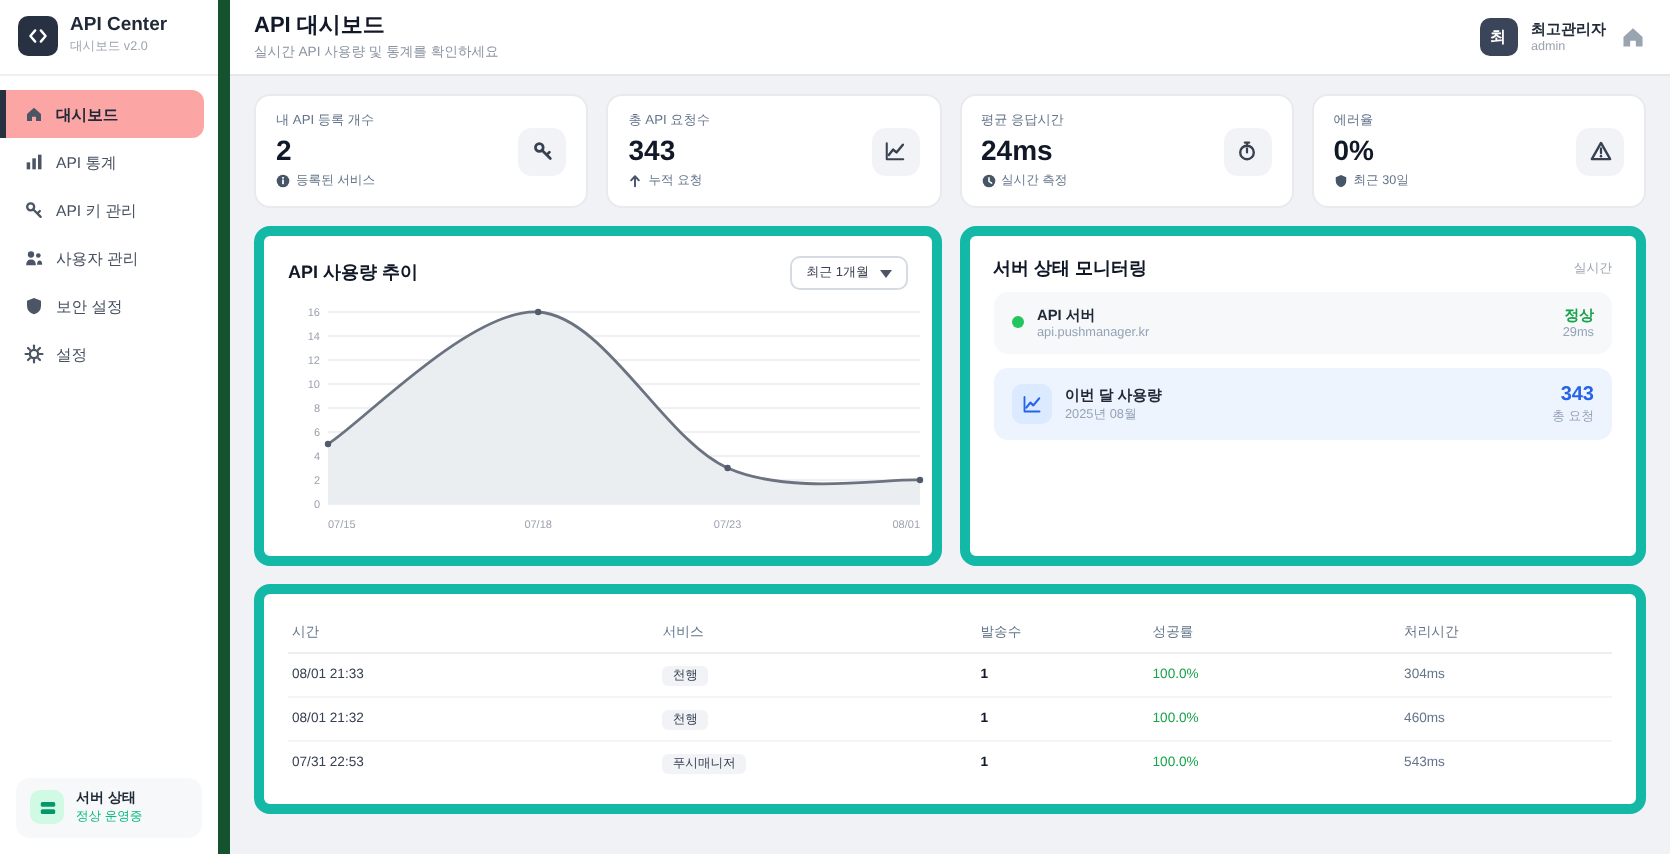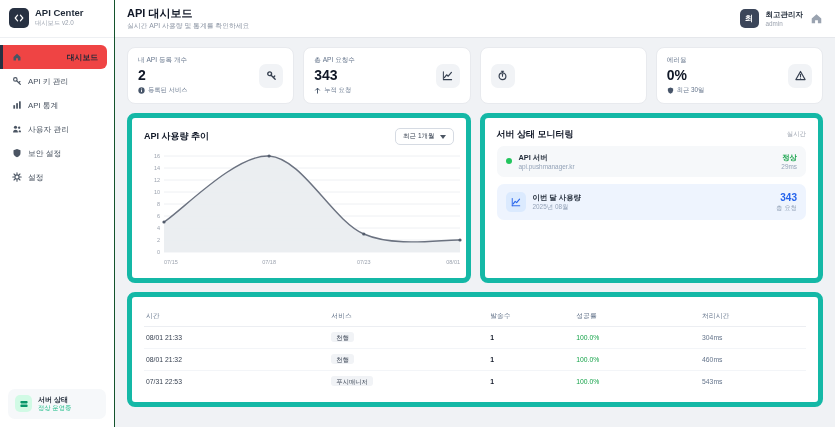--- a/index.html
+++ b/index.html
@@ -1,29 +1,29 @@
 <!DOCTYPE html>
 <html><head>
 <meta charset="utf-8">
 <style>
   * { margin:0; padding:0; box-sizing:border-box; }
   html,body { width:835px; height:427px; overflow:hidden; }
   body { font-family:"Liberation Sans","DejaVu Sans",sans-serif; background:#f0f2f5; color:#1f2937; display:flex; }
   svg { display:block; }
 
   
-  .sidebar { width:115px; min-width:115px; background:#ffffff; border-right:1px solid #14532d; display:flex; flex-direction:column; }
+  .sidebar { width:115px; min-width:115px; background:#ffffff; border-right:6px solid #14532d; display:flex; flex-direction:column; }
   .logo { display:flex; align-items:center; gap:6px; padding:8px 9px 9px; border-bottom:1px solid #eef0f3; }
   .logo-box { width:20px; height:20px; background:#273142; border-radius:5px; display:flex; align-items:center; justify-content:center; flex:0 0 auto; }
   .logo-title { font-size:9.5px; font-weight:bold; color:#1f2937; line-height:1.15; }
   .logo-sub { font-size:6.3px; color:#9ca3af; }
   .nav { padding-top:7px; flex:1 1 auto; }
   .nav-item { display:flex; align-items:center; gap:6px; height:24px; padding:0 9px; font-size:7.8px; color:#46505e; cursor:pointer; border-left:3px solid transparent; margin-right:7px; border-radius:0 6px 6px 0; }
   .nav-item .nicon { width:10px; height:10px; color:#4b5563; flex:0 0 auto; }
-  .nav-item.active { background:#ef4444; border-left-color:#273142; color:#1f2937; font-weight:bold;justify-content:space-between; }
+  .nav-item.active { background:#fca5a5; border-left-color:#273142; color:#1f2937; font-weight:bold; }
   .srv-widget { margin:8px; margin-top:auto; background:#f6f8fa; border-radius:7px; padding:6px 7px; display:flex; align-items:center; gap:6px; }
   .srv-icon { width:17px; height:17px; border-radius:5px; background:#d1fae5; display:flex; align-items:center; justify-content:center; flex:0 0 auto; }
   .srv-t { font-size:7px; font-weight:bold; color:#1f2937; line-height:1.3; }
   .srv-s { font-size:6.3px; color:#10b981; }
 
   
   .main { flex:1; display:flex; flex-direction:column; min-width:0; }
   .topbar { background:#ffffff; border-bottom:1px solid #e5e7eb; height:38px; display:flex; align-items:center; justify-content:space-between; padding:0 12px; }
   .page-title { font-size:11px; font-weight:bold; color:#111827; line-height:1.3; }
   .page-sub { font-size:6.8px; color:#8b94a3; }
@@ -102,35 +102,35 @@
       <span class="nicon">
           <svg viewBox="0 0 12 12" width="10" height="10">
             <path d="M1.8 6 L6 2.2 L10.2 6 V10.2 H7.2 V7.6 H4.8 V10.2 H1.8 Z" fill="currentColor"></path>
           </svg>
         </span>
       <span>대시보드</span>
     </div>
     <div class="nav-item">
       <span class="nicon">
           <svg viewBox="0 0 12 12" width="10" height="10">
-            <circle cx="4" cy="4.1" r="2.1" fill="none" stroke="currentColor" stroke-width="1.4"></circle>
-            <path d="M5.6 5.7 L10 10.1 M8 8.1 L9.5 6.6" fill="none" stroke="currentColor" stroke-width="1.4" stroke-linecap="round"></path>
-          </svg>
-        </span>
-      <span>API 키 관리</span>
-    </div>
-    <div class="nav-item">
-      <span class="nicon">
-          <svg viewBox="0 0 12 12" width="10" height="10">
             <rect x="1.6" y="6.2" width="2.1" height="4.2" fill="currentColor"></rect>
             <rect x="5" y="3.8" width="2.1" height="6.6" fill="currentColor"></rect>
             <rect x="8.4" y="1.6" width="2.1" height="8.8" fill="currentColor"></rect>
           </svg>
         </span>
       <span>API 통계</span>
+    </div>
+    <div class="nav-item">
+      <span class="nicon">
+          <svg viewBox="0 0 12 12" width="10" height="10">
+            <circle cx="4" cy="4.1" r="2.1" fill="none" stroke="currentColor" stroke-width="1.4"></circle>
+            <path d="M5.6 5.7 L10 10.1 M8 8.1 L9.5 6.6" fill="none" stroke="currentColor" stroke-width="1.4" stroke-linecap="round"></path>
+          </svg>
+        </span>
+      <span>API 키 관리</span>
     </div>
     <div class="nav-item">
       <span class="nicon">
           <svg viewBox="0 0 12 12" width="10" height="10">
             <circle cx="4.2" cy="3.9" r="1.9" fill="currentColor"></circle>
             <circle cx="8.6" cy="4.5" r="1.4" fill="currentColor"></circle>
             <path d="M1.3 10.3 Q1.3 6.9 4.2 6.9 Q7.1 6.9 7.1 10.3 Z" fill="currentColor"></path>
             <path d="M7.8 10 Q8 7.5 9.3 7.5 Q10.9 7.5 10.9 10 Z" fill="currentColor"></path>
           </svg>
         </span>
@@ -240,20 +240,33 @@
         </div>
         <span class="stat-ibox">
           <svg viewBox="0 0 12 12" width="11" height="11">
               <path d="M1.5 10.5 V1.8 M1.5 10.5 H10.5" stroke="currentColor" stroke-width="1.1" stroke-linecap="round"></path>
               <path d="M2.6 8.2 L5 5.2 L6.8 6.8 L10.3 2.6" fill="none" stroke="currentColor" stroke-width="1.3" stroke-linecap="round" stroke-linejoin="round"></path>
             </svg>
         </span>
       </div>
 
       <div class="stat-card">
+        <div>
+          <div class="stat-label">평균 응답시간</div>
+          <div class="stat-value">24ms</div>
+          <div class="stat-foot">
+            <span class="ficon">
+                <svg viewBox="0 0 8 8" width="7" height="7">
+                  <circle cx="4" cy="4" r="3.6" fill="currentColor"></circle>
+                  <path d="M4 2.2 V4.2 L5.5 5.2" stroke="#fff" stroke-width="0.9" fill="none" stroke-linecap="round"></path>
+                </svg>
+              </span>
+            <span>실시간 측정</span>
+          </div>
+        </div>
         <span class="stat-ibox">
           <svg viewBox="0 0 12 12" width="11" height="11">
               <circle cx="6" cy="6.8" r="3.7" fill="none" stroke="currentColor" stroke-width="1.3"></circle>
               <path d="M6 6.8 V4.6" stroke="currentColor" stroke-width="1.2" stroke-linecap="round"></path>
               <path d="M4.8 1.4 H7.2 M6 1.4 V3" stroke="currentColor" stroke-width="1.2" stroke-linecap="round"></path>
             </svg>
         </span>
       </div>
 
       <div class="stat-card">

